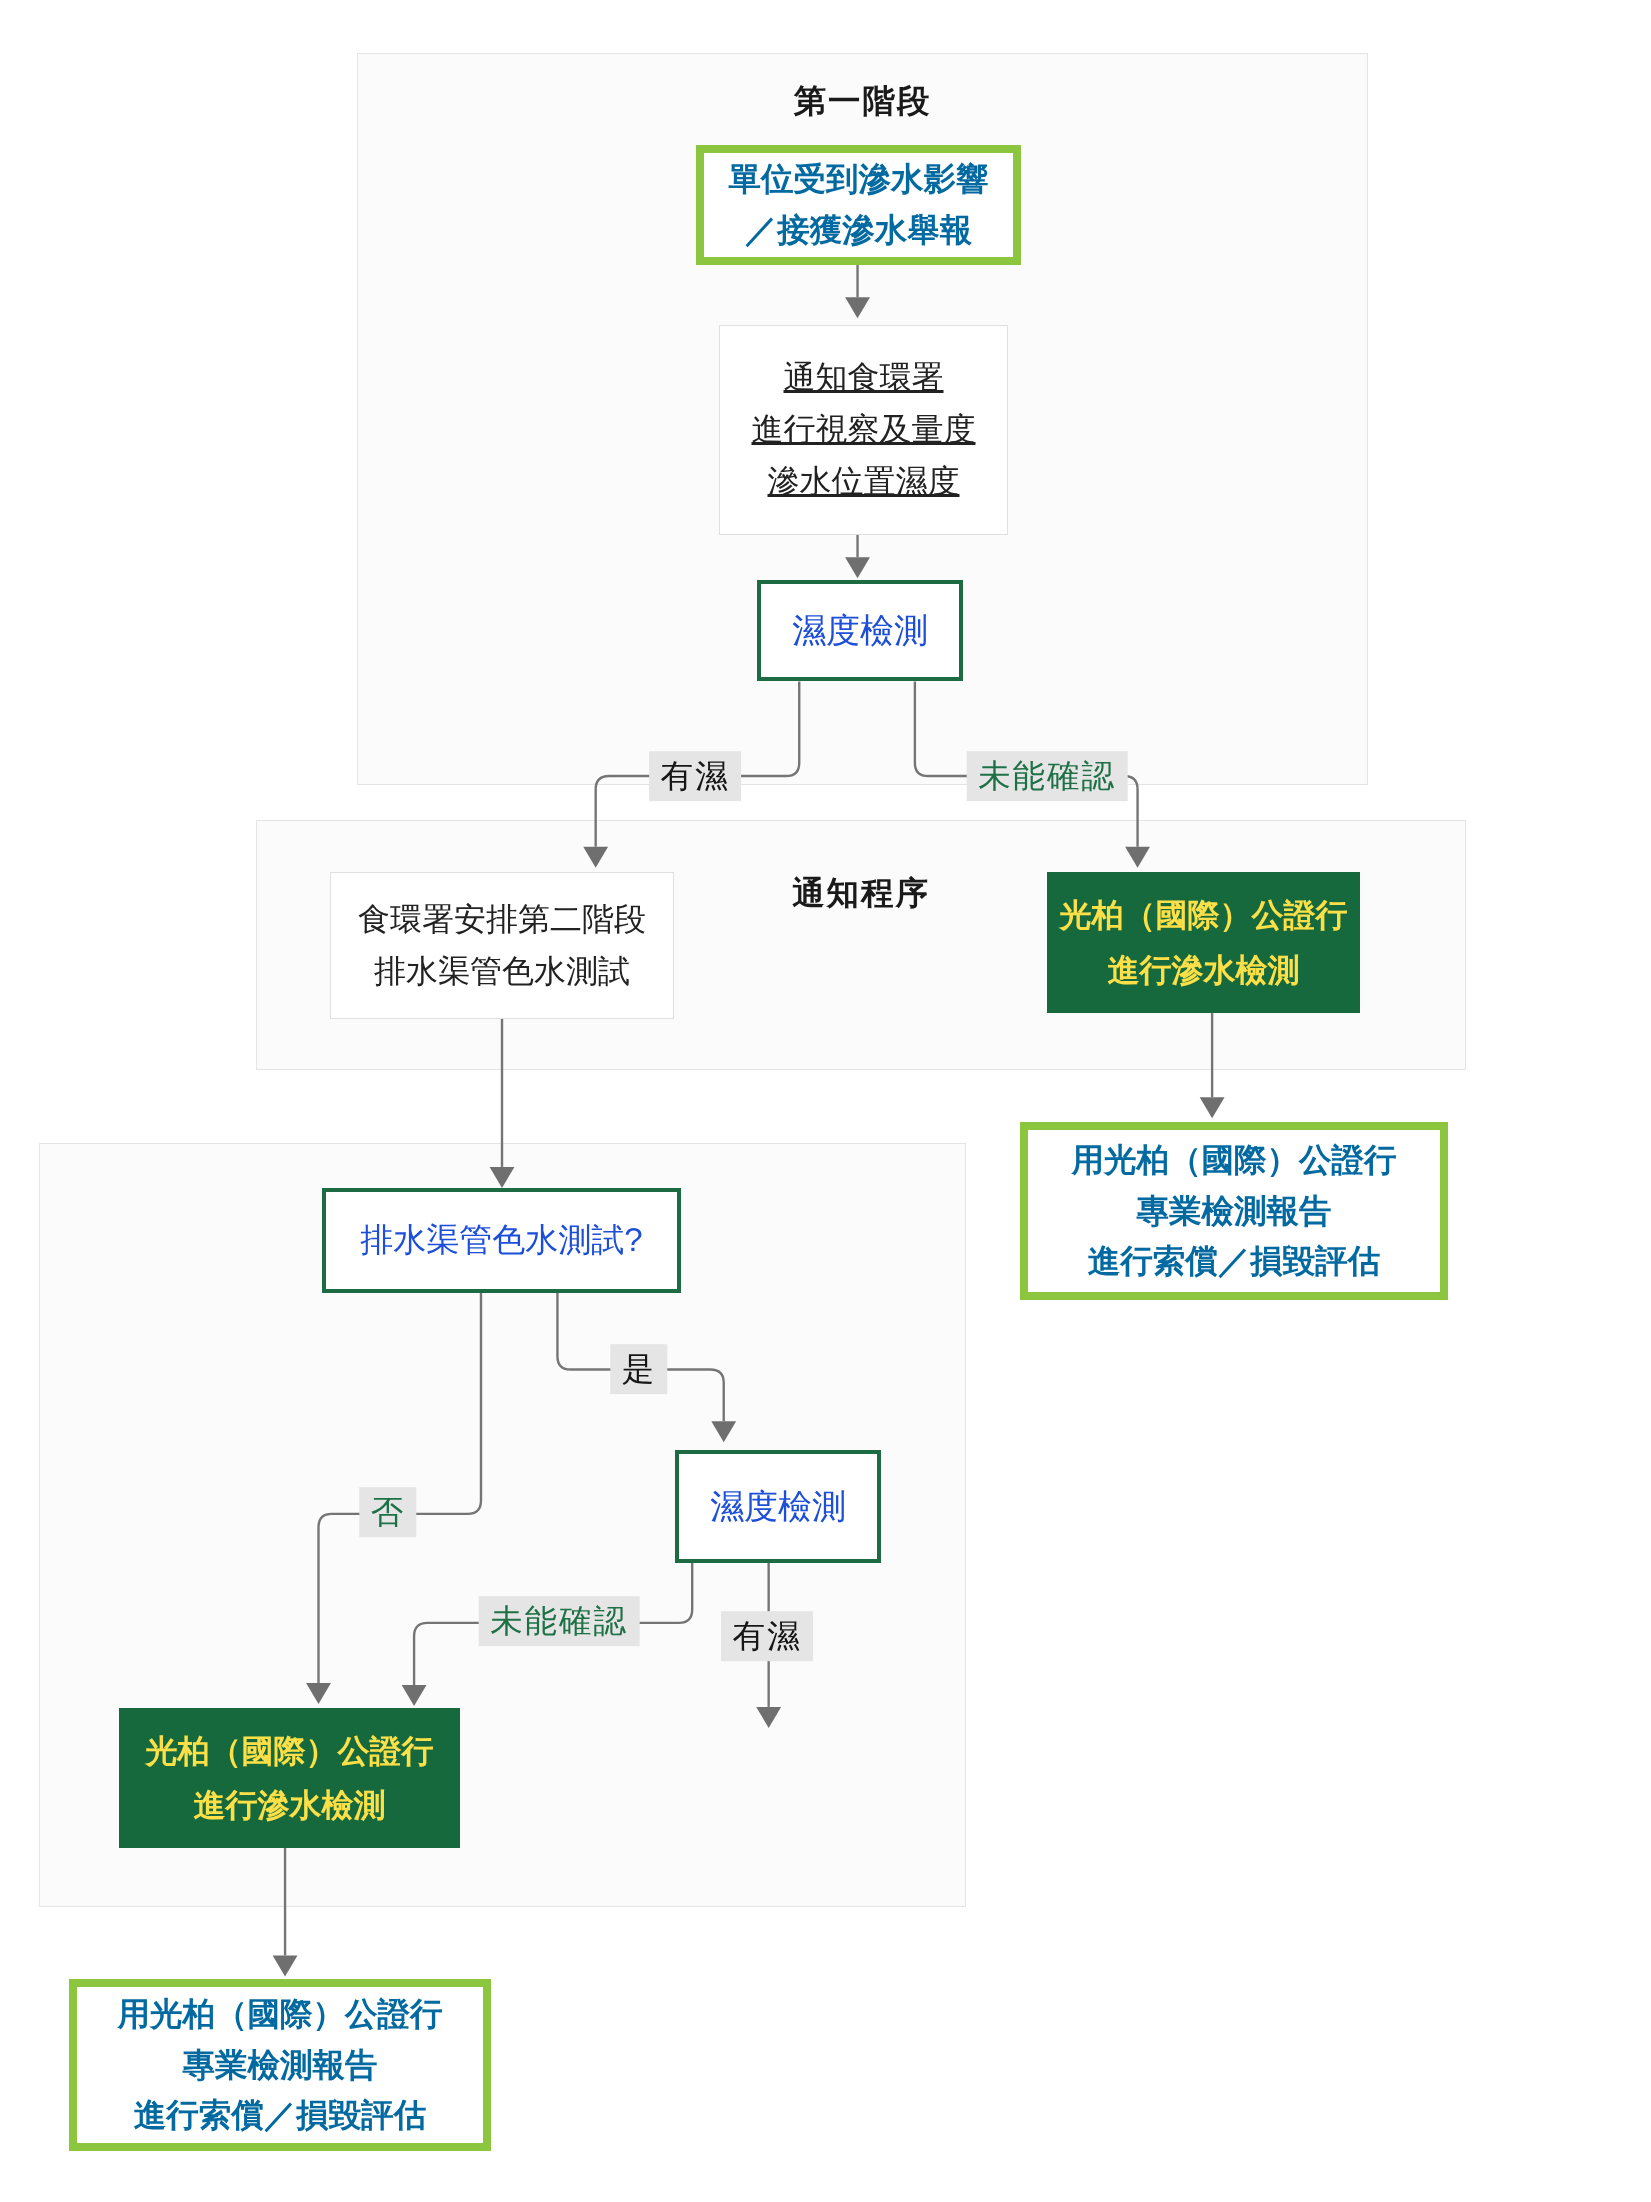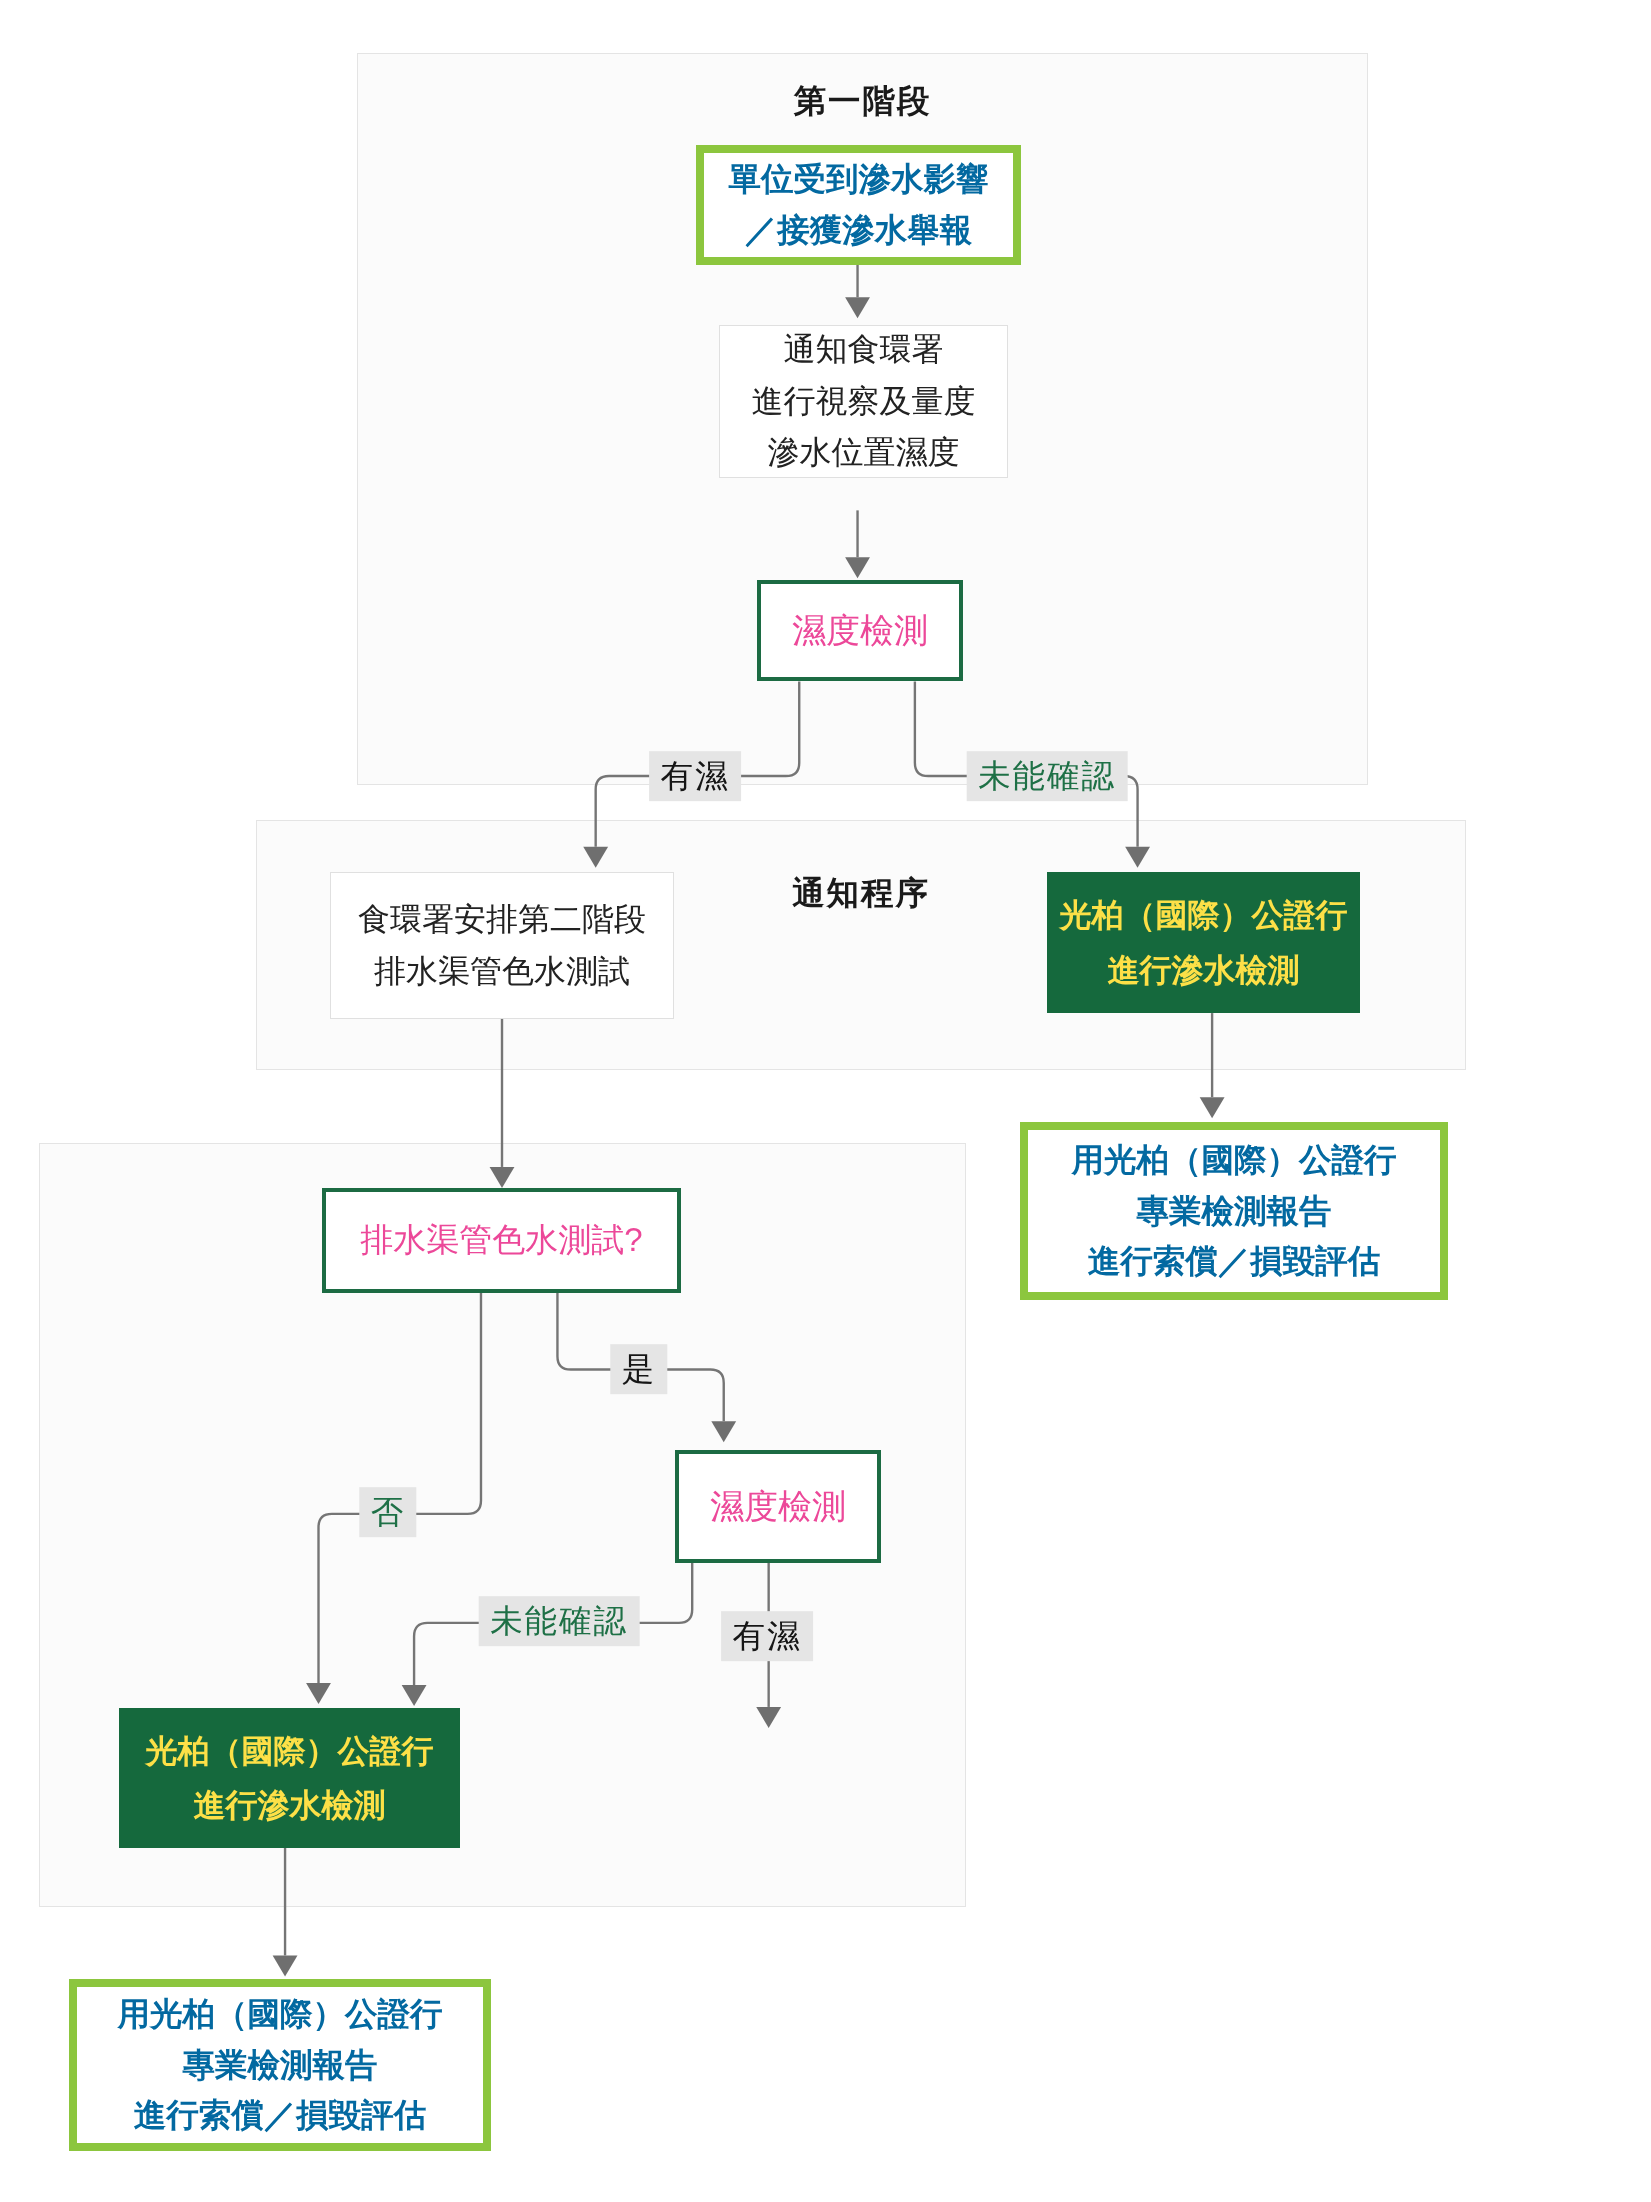--- a/index.html
+++ b/index.html
@@ -12,21 +12,21 @@
   }
   .section-title{
     position:absolute;text-align:center;font-size:32.5px;font-weight:700;color:#1a1a1a;letter-spacing:1.9px;
   }
   .node{
     position:absolute;display:flex;align-items:center;justify-content:center;text-align:center;
     box-sizing:border-box;white-space:pre-line;z-index:2;background:#ffffff;
   }
   .node-plain{border:1.9px solid #e0e0e0;font-size:32px;font-weight:500;line-height:1.62;color:#222222;}
   .node-bright{border:8.6px solid #8CC63E;font-size:32.5px;font-weight:600;line-height:1.56;color:#0369a1;}
-  .node-outline{border:4.8px solid #1C6B43;font-size:34px;font-weight:500;color:#ec4899;}
+  .node-outline{border:4.8px solid #1C6B43;font-size:34px;font-weight:500;color:#1d4ed8;}
   .node-solid{background:#15693D;border:none;font-size:32px;font-weight:700;line-height:1.7;color:#fde047;}
   .edges{position:absolute;left:0;top:0;z-index:1;}
   .edge-label{
     position:absolute;transform:translate(-50%,-50%);background:#e5e5e5;
     font-size:32.5px;font-weight:400;line-height:1;padding:8.6px 11.5px;z-index:3;letter-spacing:1.9px;
   }
   .edge-label.black{color:#161616;}
   .edge-label.green{color:#1E7046;}
 </style>
 </head>
@@ -66,21 +66,21 @@
       <polygon points="320,1761 346,1761 333,1783"></polygon>
       <polygon points="420,1763 446,1763 433,1785"></polygon>
       <polygon points="791,1786 817,1786 804,1808"></polygon>
       <polygon points="285,2046 311,2046 298,2068"></polygon>
     </g>
   </svg>
 
   <div class="node node-bright" style="left:696px;top:145px;width:325px;height:120px;">單位受到滲水影響
 ／接獲滲水舉報</div>
 
-  <div class="node node-plain" style="left:719px;top:325px;width:289px;height:153px;">通知食環署
+  <div class="node node-plain" style="left:719px;top:325px;width:289px;height:210px;text-decoration:underline;">通知食環署
 進行視察及量度
 滲水位置濕度</div>
 
   <div class="node node-outline" style="left:757px;top:580px;width:206px;height:101px;">濕度檢測</div>
 
   <div class="node node-plain" style="left:330px;top:872px;width:344px;height:147px;">食環署安排第二階段
 排水渠管色水測試</div>
 
   <div class="node node-solid" style="left:1047px;top:872px;width:313px;height:141px;">光柏（國際）公證行
 進行滲水檢測</div>

